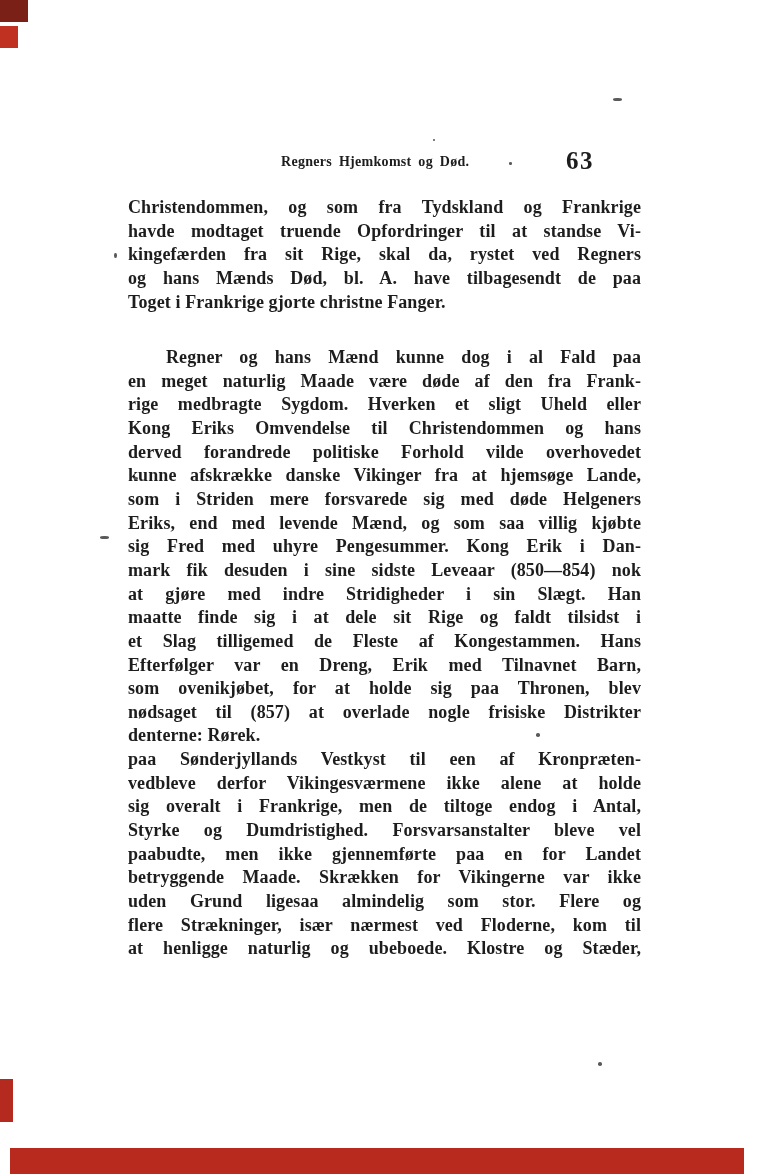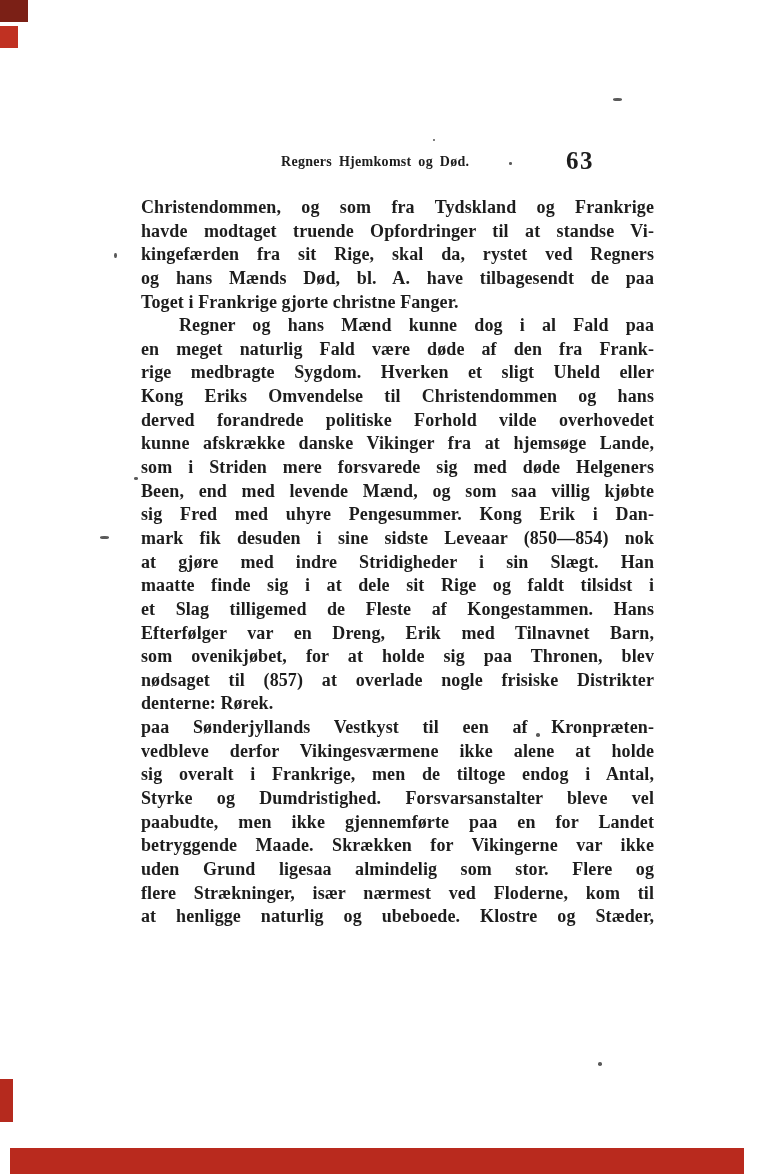--- a/index.html
+++ b/index.html
@@ -27,62 +27,62 @@
     position: absolute;
     left: 566px;
     top: 147px;
     font-size: 25px;
     font-weight: bold;
     letter-spacing: 1.5px;
     text-align: center;
   }
   .body-text {
     position: absolute;
-    left: 141px;
+    left: 128px;
     top: 196px;
     width: 513px;
     font-size: 18px;
     font-weight: bold;
     line-height: 23.65px;
     letter-spacing: 0.1px;
   }
   .line {
     height: 23.65px;
     overflow: hidden;
     text-align: justify;
     text-align-last: justify;
   }
-  .line.indent { padding-left: 38px; }
+  .line.indent { padding-left: 38px; margin-top: 32px; }
   .line.para-end { text-align: right; text-align-last: left; }
   .scan-mark { position: absolute; }
   .ink-speck { position: absolute; background: #5a5a5a; border-radius: 45%; }
 </style>
 </head>
 <body>
 
 <div class="page">
 
   <div class="running-title">Regners Hjemkomst og Død.</div>
 
   <div class="page-num">63</div>
 
   <div class="body-text">
       <div class="line">Christendommen, og som fra Tydskland og Frankrige</div>
       <div class="line">havde modtaget truende Opfordringer til at standse Vi-</div>
       <div class="line">kingefærden fra sit Rige, skal da, rystet ved Regners</div>
       <div class="line">og hans Mænds Død, bl. A. have tilbagesendt de paa</div>
       <div class="line para-end">Toget i Frankrige gjorte christne Fanger.</div>
       <div class="line indent">Regner og hans Mænd kunne dog i al Fald paa</div>
-      <div class="line">en meget naturlig Fald være døde af den fra Frank-</div>
+      <div class="line">en meget naturlig Maade være døde af den fra Frank-</div>
       <div class="line">rige medbragte Sygdom. Hverken et sligt Uheld eller</div>
       <div class="line">Kong Eriks Omvendelse til Christendommen og hans</div>
       <div class="line">derved forandrede politiske Forhold vilde overhovedet</div>
       <div class="line">kunne afskrække danske Vikinger fra at hjemsøge Lande,</div>
       <div class="line">som i Striden mere forsvarede sig med døde Helgeners</div>
-      <div class="line">Been, end med levende Mænd, og som saa villig kjøbte</div>
+      <div class="line">Eriks, end med levende Mænd, og som saa villig kjøbte</div>
       <div class="line">sig Fred med uhyre Pengesummer. Kong Erik i Dan-</div>
       <div class="line">mark fik desuden i sine sidste Leveaar (850—854) nok</div>
       <div class="line">at gjøre med indre Stridigheder i sin Slægt. Han</div>
       <div class="line">maatte finde sig i at dele sit Rige og faldt tilsidst i</div>
       <div class="line">et Slag tilligemed de Fleste af Kongestammen. Hans</div>
       <div class="line">Efterfølger var en Dreng, Erik med Tilnavnet Barn,</div>
       <div class="line">som ovenikjøbet, for at holde sig paa Thronen, blev</div>
       <div class="line">nødsaget til (857) at overlade nogle frisiske Distrikter</div>
       <div class="line para-end">denterne: Rørek.</div>
       <div class="line">paa Sønderjyllands Vestkyst til een af Kronpræten-</div>

